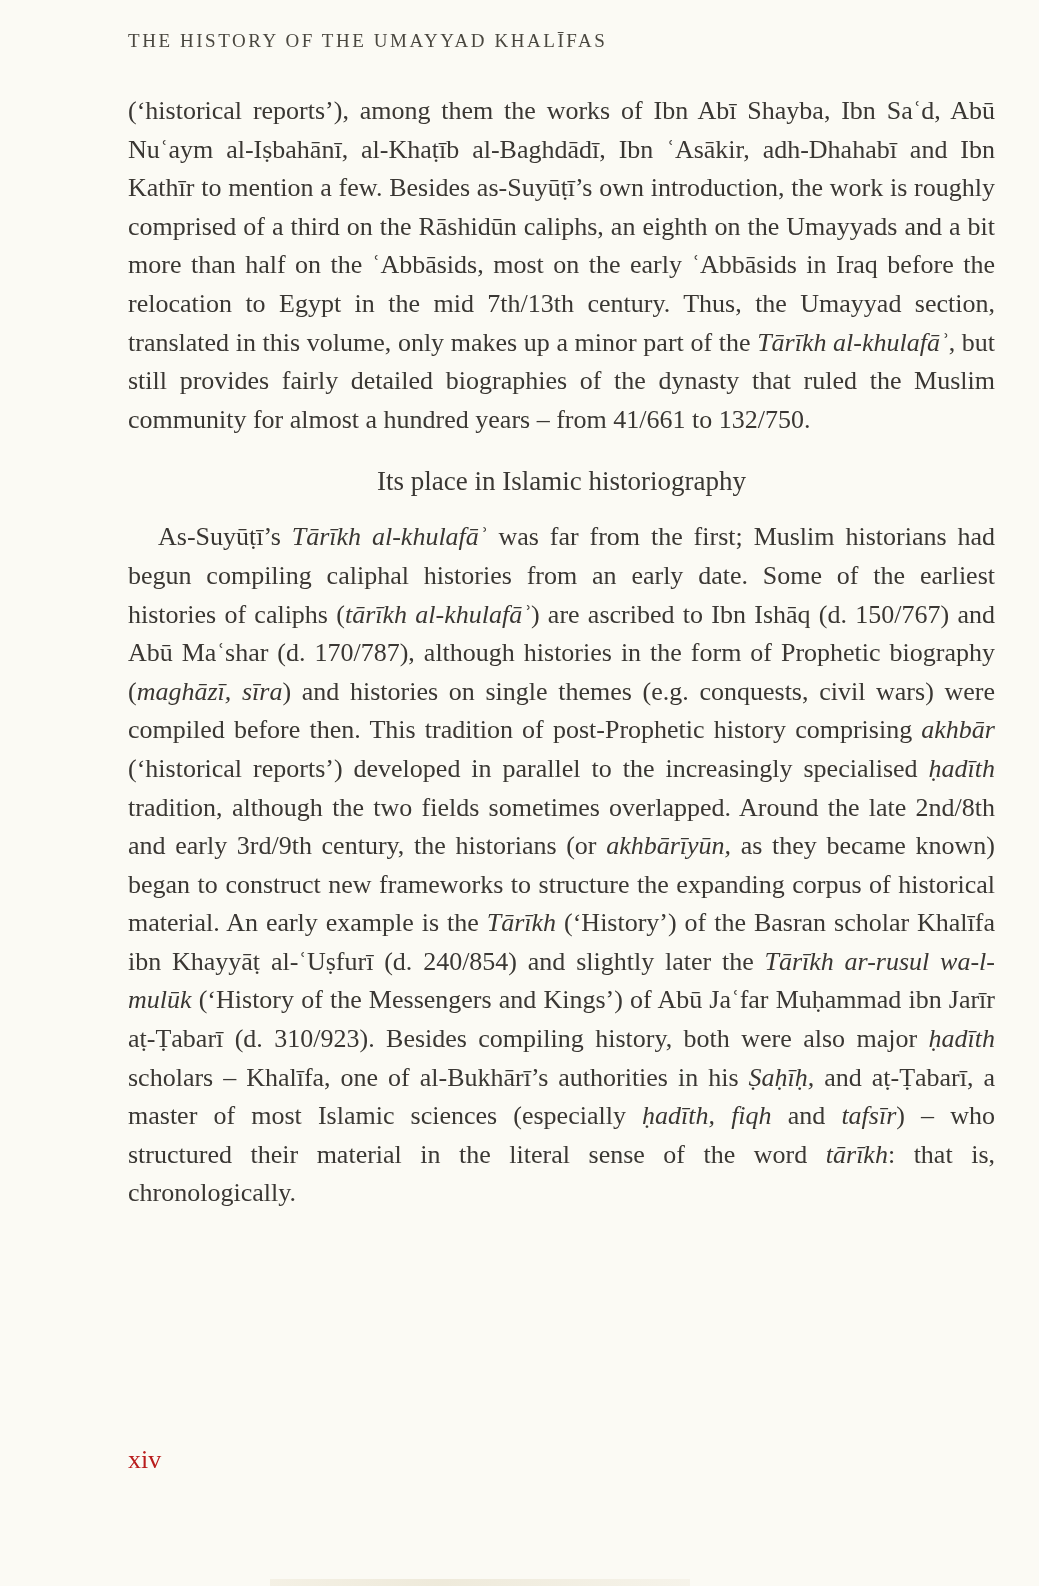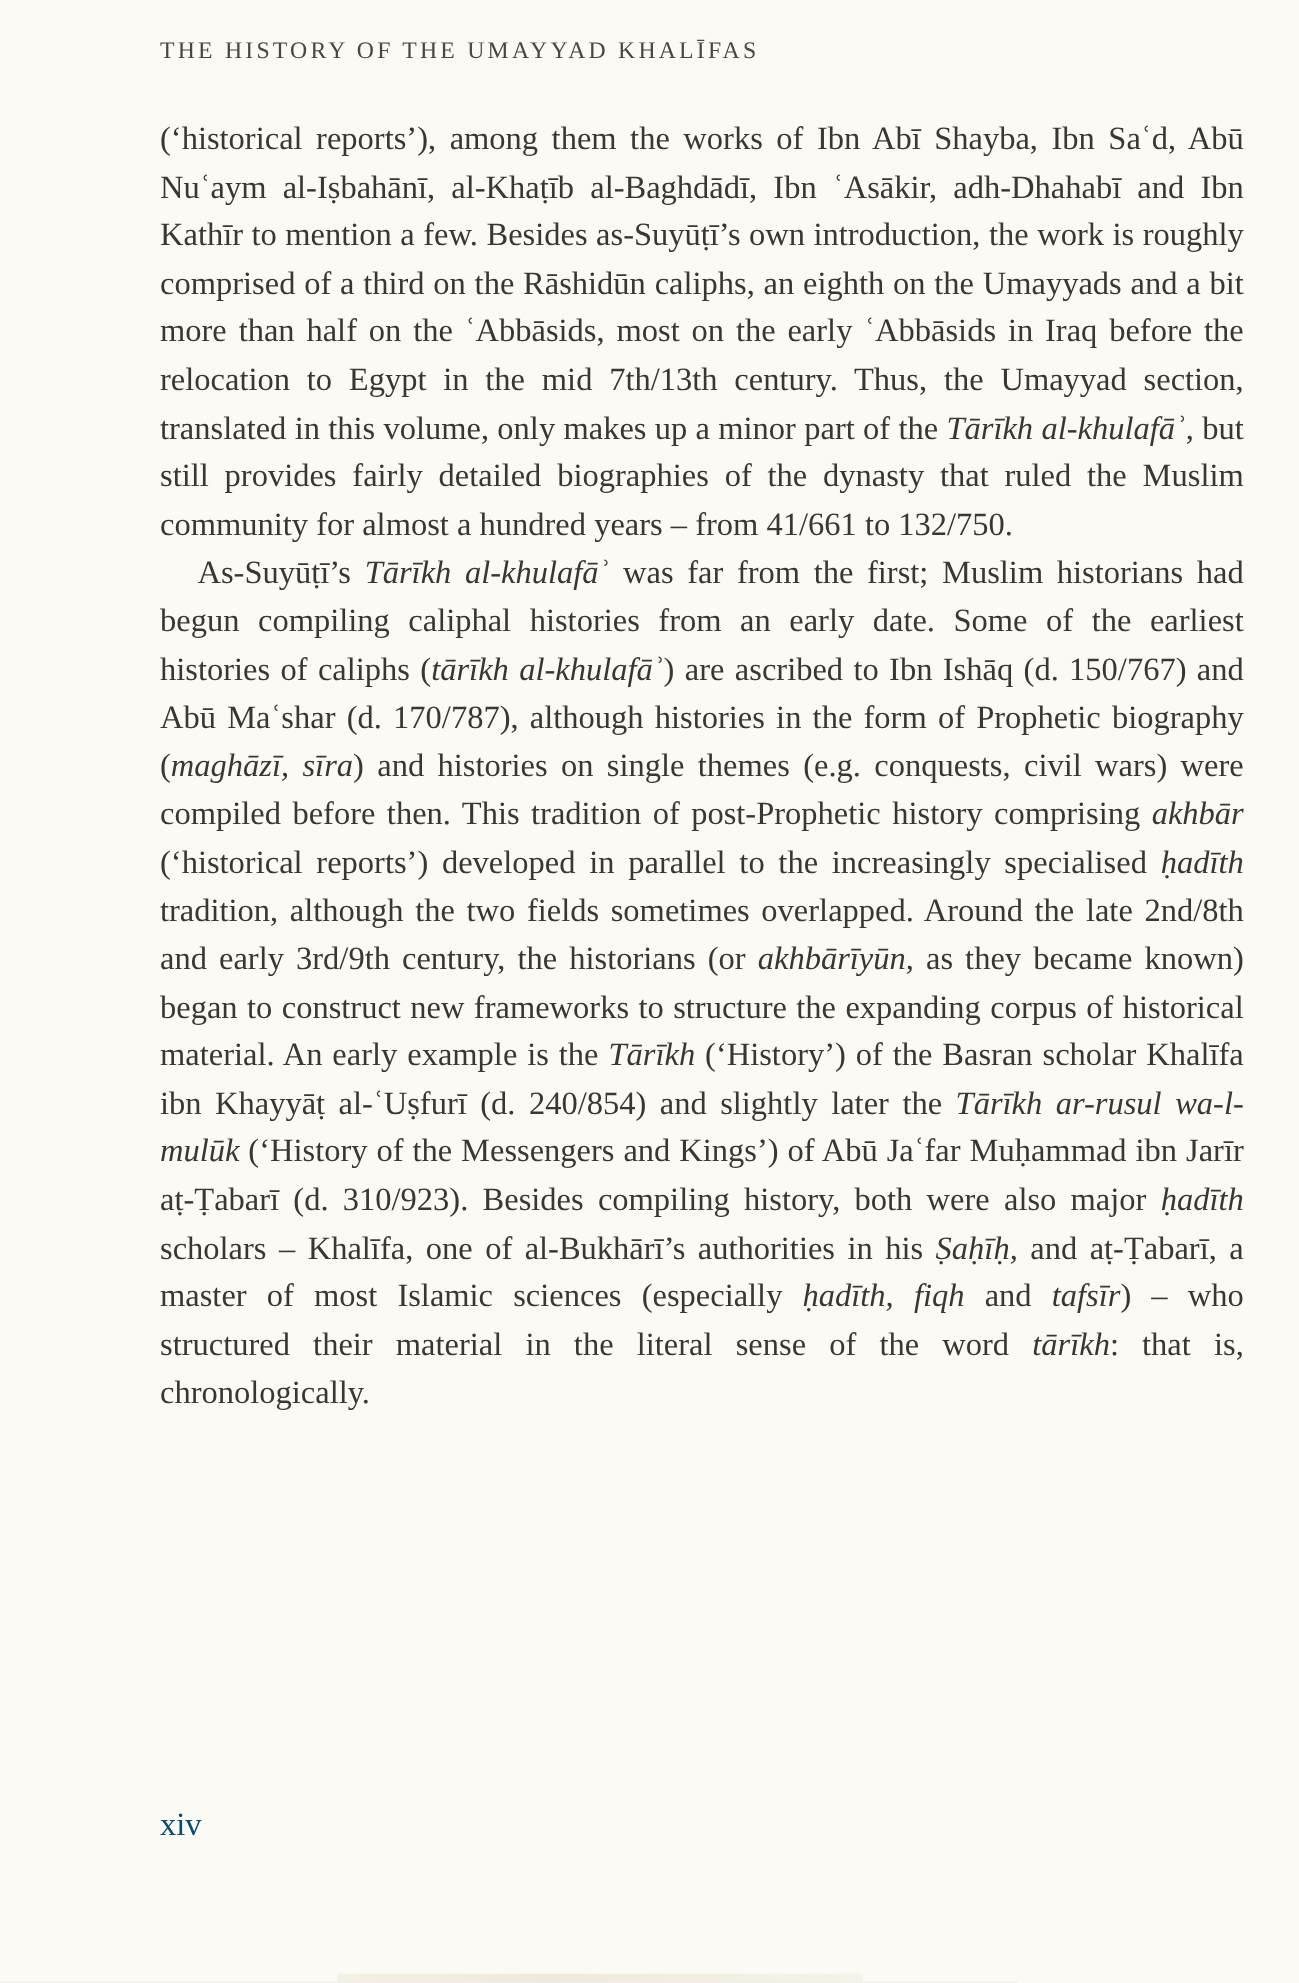--- a/index.html
+++ b/index.html
@@ -44,41 +44,42 @@
     color: #3a3733;
   }
   .para-indent {
     text-indent: 30px;
   }
   .page-number {
     position: absolute;
     left: 128px;
     top: 1445px;
     font-size: 26px;
-    color: #0c4a6e;
+    color: #b91c1c;
   }
   .scan-edge-artifact {
     position: absolute;
     left: 270px;
     bottom: 0;
     width: 420px;
     height: 7px;
     background: linear-gradient(to right, #f3efe2, #ece7d6 40%, #f5f2e8);
     opacity: 0.85;
   }
 </style>
 </head>
 <body>
 
 <div class="page">
 
   <div class="running-header">THE HISTORY OF THE UMAYYAD KHALĪFAS</div>
 
   <p class="body-text"><span>(‘historical reports’), among them the works of Ibn Abī Shayba, Ibn Saʿd, Abū Nuʿaym al-Iṣbahānī, al-Khaṭīb al-Baghdādī, Ibn ʿAsākir, adh-Dhahabī and Ibn Kathīr to mention a few. Besides as-Suyūṭī’s own introduction, the work is roughly comprised of a third on the Rāshidūn caliphs, an eighth on the Umayyads and a bit more than half on the ʿAbbāsids, most on the early ʿAbbāsids in Iraq before the relocation to Egypt in the mid 7th/13th century. Thus, the Umayyad section, translated in this volume, only makes up a minor part of the </span><i>Tārīkh al-khulafāʾ</i><span>, but still provides fairly detailed biographies of the dynasty that ruled the Muslim community for almost a hundred years – from 41/661 to 132/750.</span></p>
 
+  <div class="section-heading">Its place in Islamic historiography</div>
 
   <p class="body-text para-indent"><span>As-Suyūṭī’s </span><i>Tārīkh al-khulafāʾ</i><span> was far from the first; Muslim historians had begun compiling caliphal histories from an early date. Some of the earliest histories of caliphs (</span><i>tārīkh al-khulafāʾ</i><span>) are ascribed to Ibn Ishāq (d. 150/767) and Abū Maʿshar (d. 170/787), although histories in the form of Prophetic biography (</span><i>maghāzī, sīra</i><span>) and histories on single themes (e.g. conquests, civil wars) were compiled before then. This tradition of post-Prophetic history comprising </span><i>akhbār</i><span> (‘historical reports’) developed in parallel to the increasingly specialised </span><i>ḥadīth</i><span> tradition, although the two fields sometimes overlapped. Around the late 2nd/8th and early 3rd/9th century, the historians (or </span><i>akhbārīyūn,</i><span> as they became known) began to construct new frameworks to structure the expanding corpus of historical material. An early example is the </span><i>Tārīkh</i><span> (‘History’) of the Basran scholar Khalīfa ibn Khayyāṭ al-ʿUṣfurī (d. 240/854) and slightly later the </span><i>Tārīkh ar-rusul wa-l-mulūk</i><span> (‘History of the Messengers and Kings’) of Abū Jaʿfar Muḥammad ibn Jarīr aṭ-Ṭabarī (d. 310/923). Besides compiling history, both were also major </span><i>ḥadīth</i><span> scholars – Khalīfa, one of al-Bukhārī’s authorities in his </span><i>Ṣaḥīḥ,</i><span> and aṭ-Ṭabarī, a master of most Islamic sciences (especially </span><i>ḥadīth,</i><span> </span><i>fiqh</i><span> and </span><i>tafsīr</i><span>) – who structured their material in the literal sense of the word </span><i>tārīkh</i><span>: that is, chronologically.</span></p>
 
   <div class="page-number">xiv</div>
 
   <div class="scan-edge-artifact"></div>
 
 </div>
 
 </body></html>

